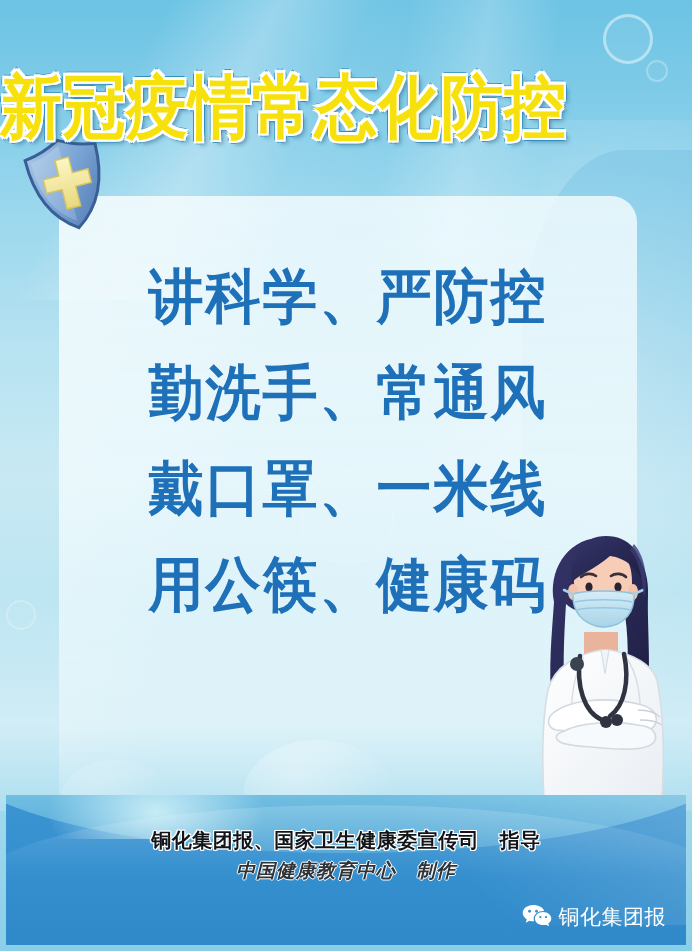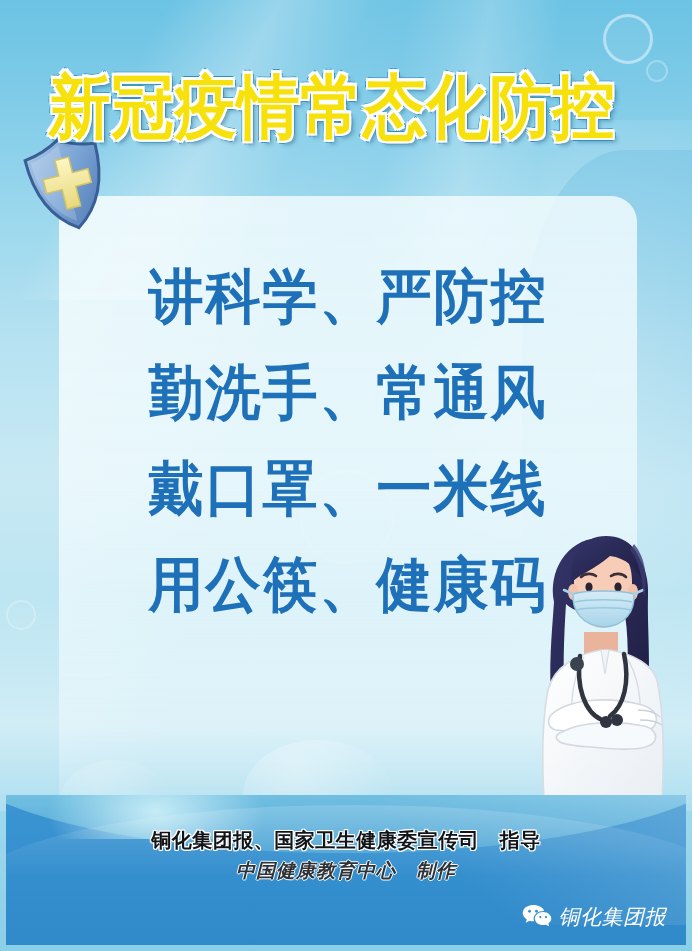--- a/index.html
+++ b/index.html
@@ -95,21 +95,21 @@
     background: radial-gradient(circle at 35% 30%, rgba(255,255,255,0.35), rgba(255,255,255,0.05) 70%);
   }
   .bubble-filled.f1 { left: 243px; top: 740px; width: 150px; height: 110px; }
   .bubble-filled.f2 { left: 60px;  top: 760px; width: 110px; height: 80px;  opacity:.6; }
 
   
   .title-wrap {
     position: absolute;
     left: 0; top: 76px;
     width: 664px;
-    text-align: center;
+    text-align: left;
   }
   .poster-title {
     display: inline-block;
     font-family: "DejaVu Sans", "Liberation Sans", sans-serif;
     font-size: 62px;
     font-weight: bold;
     letter-spacing: 1px;
     color: #f7e10d;
     line-height: 1;
     transform: scaleY(1.12);
@@ -228,21 +228,20 @@
     right: 20px; bottom: 14px;
     display: flex;
     align-items: center;
     gap: 7px;
   }
   .wechat-label {
     font-family: "DejaVu Sans", "Liberation Sans", sans-serif;
     font-size: 21px;
     color: #ffffff;
     letter-spacing: 0.5px;
-    font-style: italic;
   }
 </style>
 </head>
 <body>
 
 <div id="poster">
 
   <div class="bg-base"></div>
   <div class="bg-diag"></div>
   <div class="bg-soft-right"></div>

